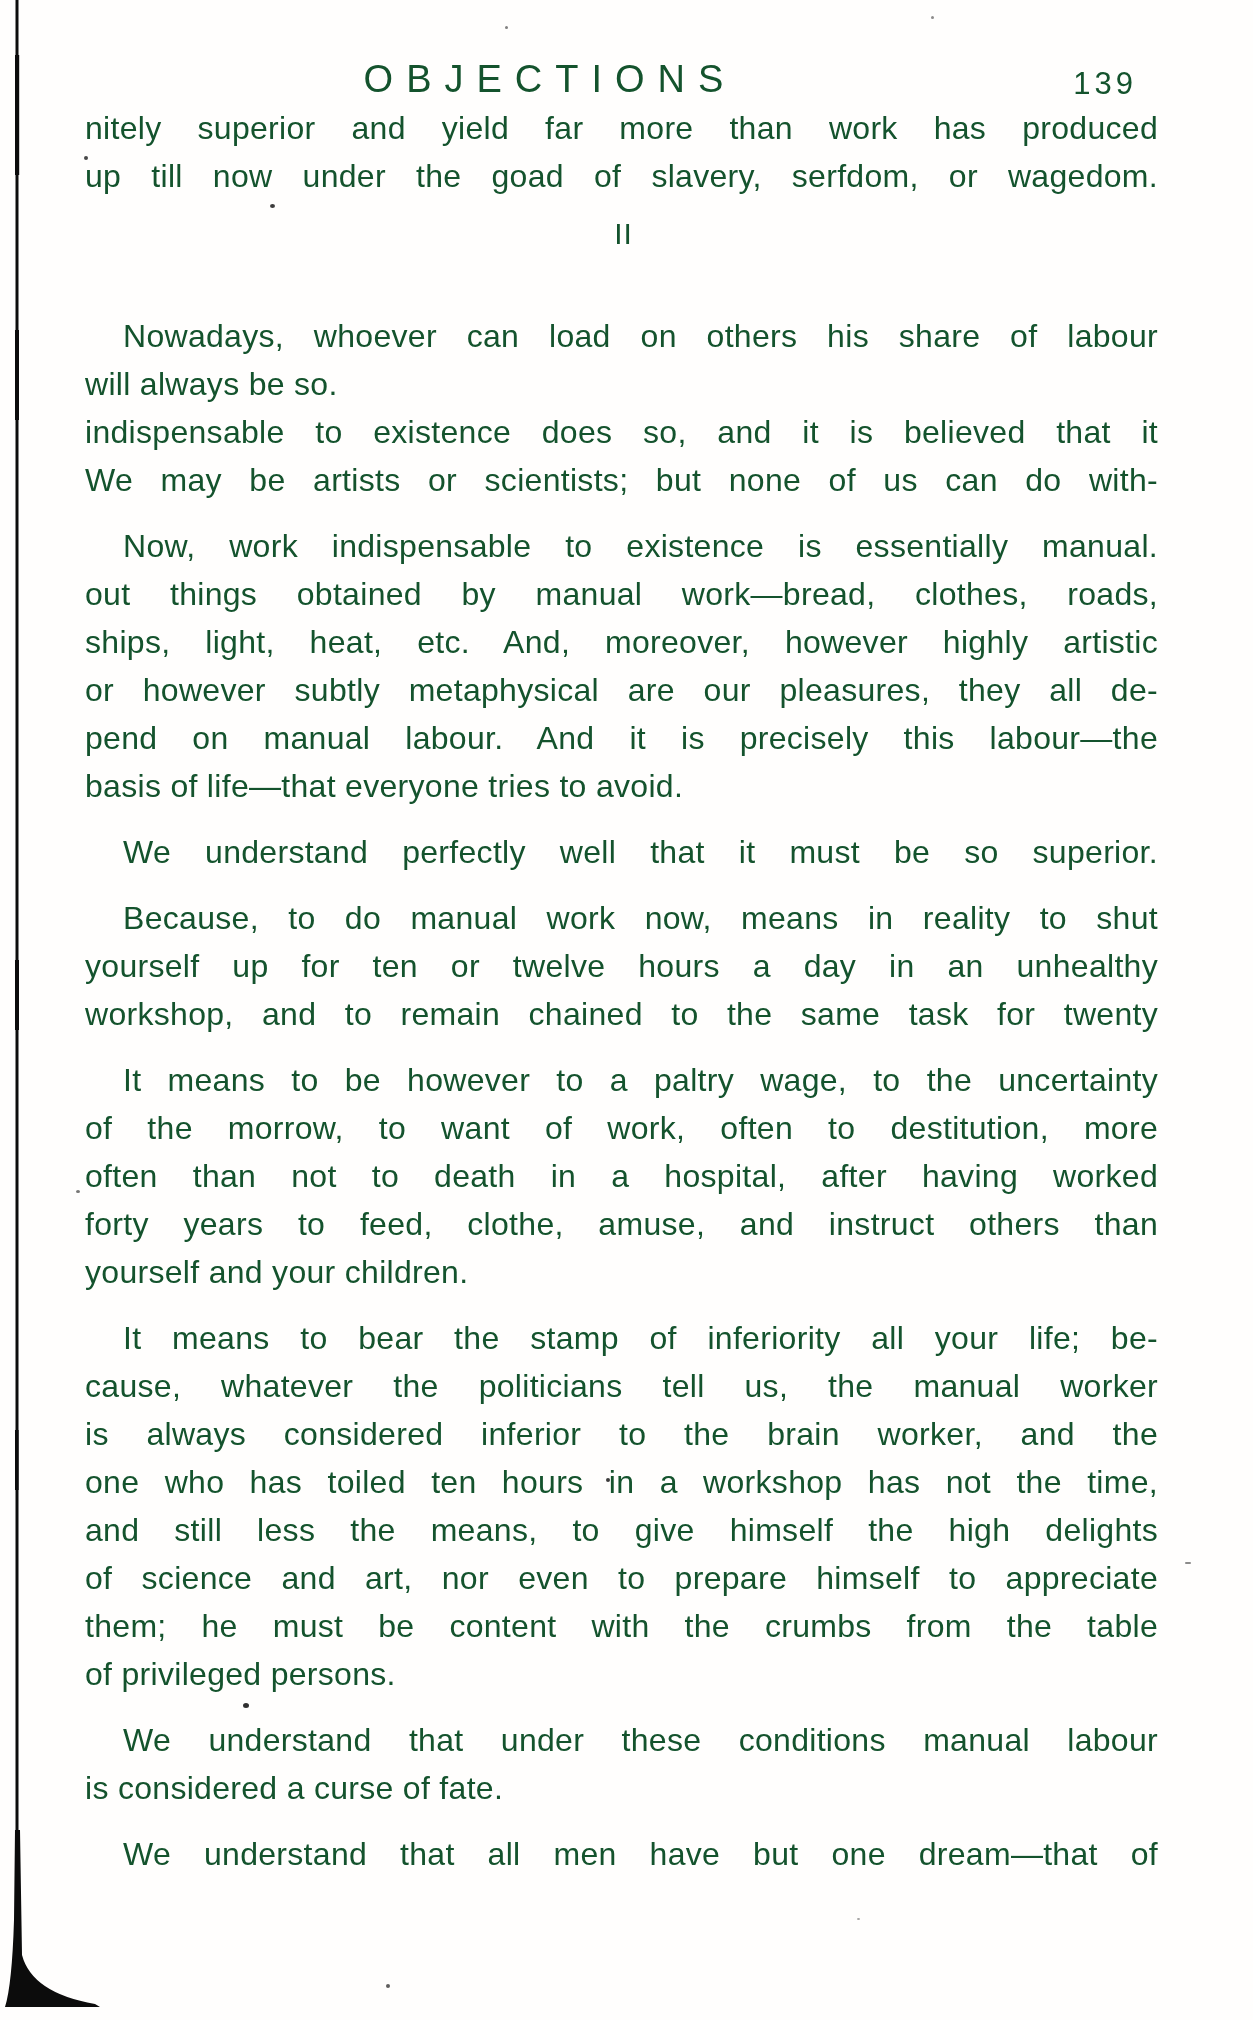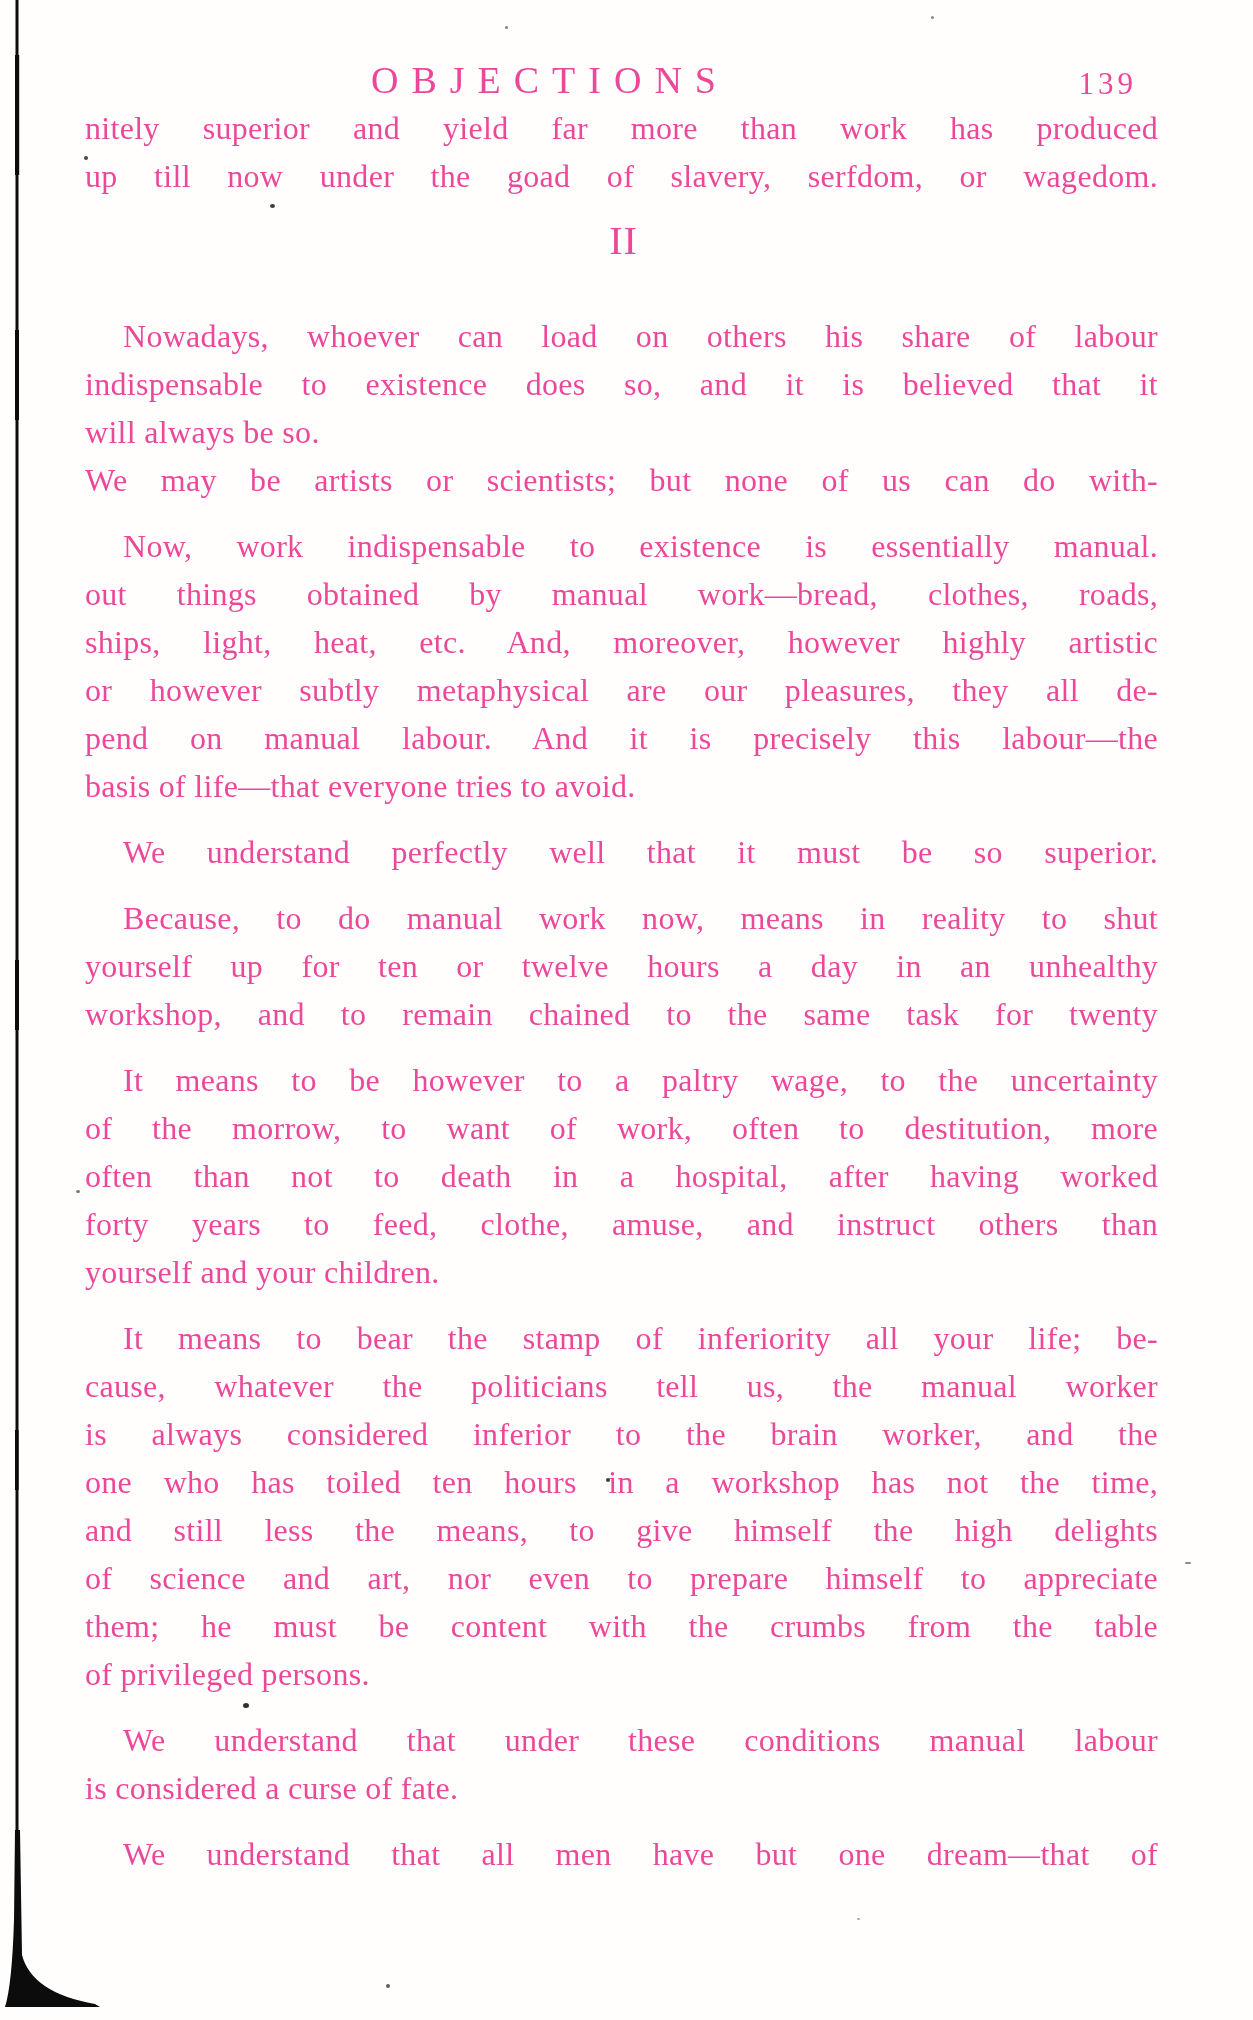--- a/index.html
+++ b/index.html
@@ -6,22 +6,22 @@
     margin: 0;
     padding: 0;
     background: #ffffff;
   }
   #page {
     position: relative;
     width: 1253px;
     height: 2020px;
     background: #fffefd;
     overflow: hidden;
-    font-family: Liberation Serif, serif;
-    color: #ec4899;
+    font-family: Liberation Sans, sans-serif;
+    color: #14532d;
   }
 
   
   #binding-edge {
     position: absolute;
     left: 0;
     top: 0;
     width: 140px;
     height: 2020px;
     pointer-events: none;
@@ -52,21 +52,21 @@
     top: 104px;
     left: 85px;
     width: 1073px;
   }
   #section-numeral {
     position: absolute;
     top: 217px;
     left: 0;
     width: 1247px;
     text-align: center;
-    font-size: 40px;
+    font-size: 30px;
     letter-spacing: 1px;
   }
   #body-block {
     position: absolute;
     top: 294px;
     left: 85px;
     width: 1073px;
   }
   .line {
     font-size: 32px;
@@ -111,22 +111,22 @@
 
   <div id="intro-block">
       <div class="line">nitely superior and yield far more than work has produced</div>
       <div class="line">up till now under the goad of slavery, serfdom, or wagedom.</div>
     </div>
 
   <div id="section-numeral">II</div>
 
   <div id="body-block">
       <div class="line indent">Nowadays, whoever can load on others his share of labour</div>
+      <div class="line last">will always be so.</div>
       <div class="line">indispensable to existence does so, and it is believed that it</div>
-      <div class="line last">will always be so.</div>
       <div class="line">We may be artists or scientists; but none of us can do with-</div>
       <div class="line indent">Now, work indispensable to existence is essentially manual.</div>
       <div class="line">out things obtained by manual work—bread, clothes, roads,</div>
       <div class="line">ships, light, heat, etc.  And, moreover, however highly artistic</div>
       <div class="line">or however subtly metaphysical are our pleasures, they all de-</div>
       <div class="line">pend on manual labour.  And it is precisely this labour—the</div>
       <div class="line last">basis of life—that everyone tries to avoid.</div>
       <div class="line indent">We understand perfectly well that it must be so superior.</div>
       <div class="line indent">Because, to do manual work now, means in reality to shut</div>
       <div class="line">yourself up for ten or twelve hours a day in an unhealthy</div>

